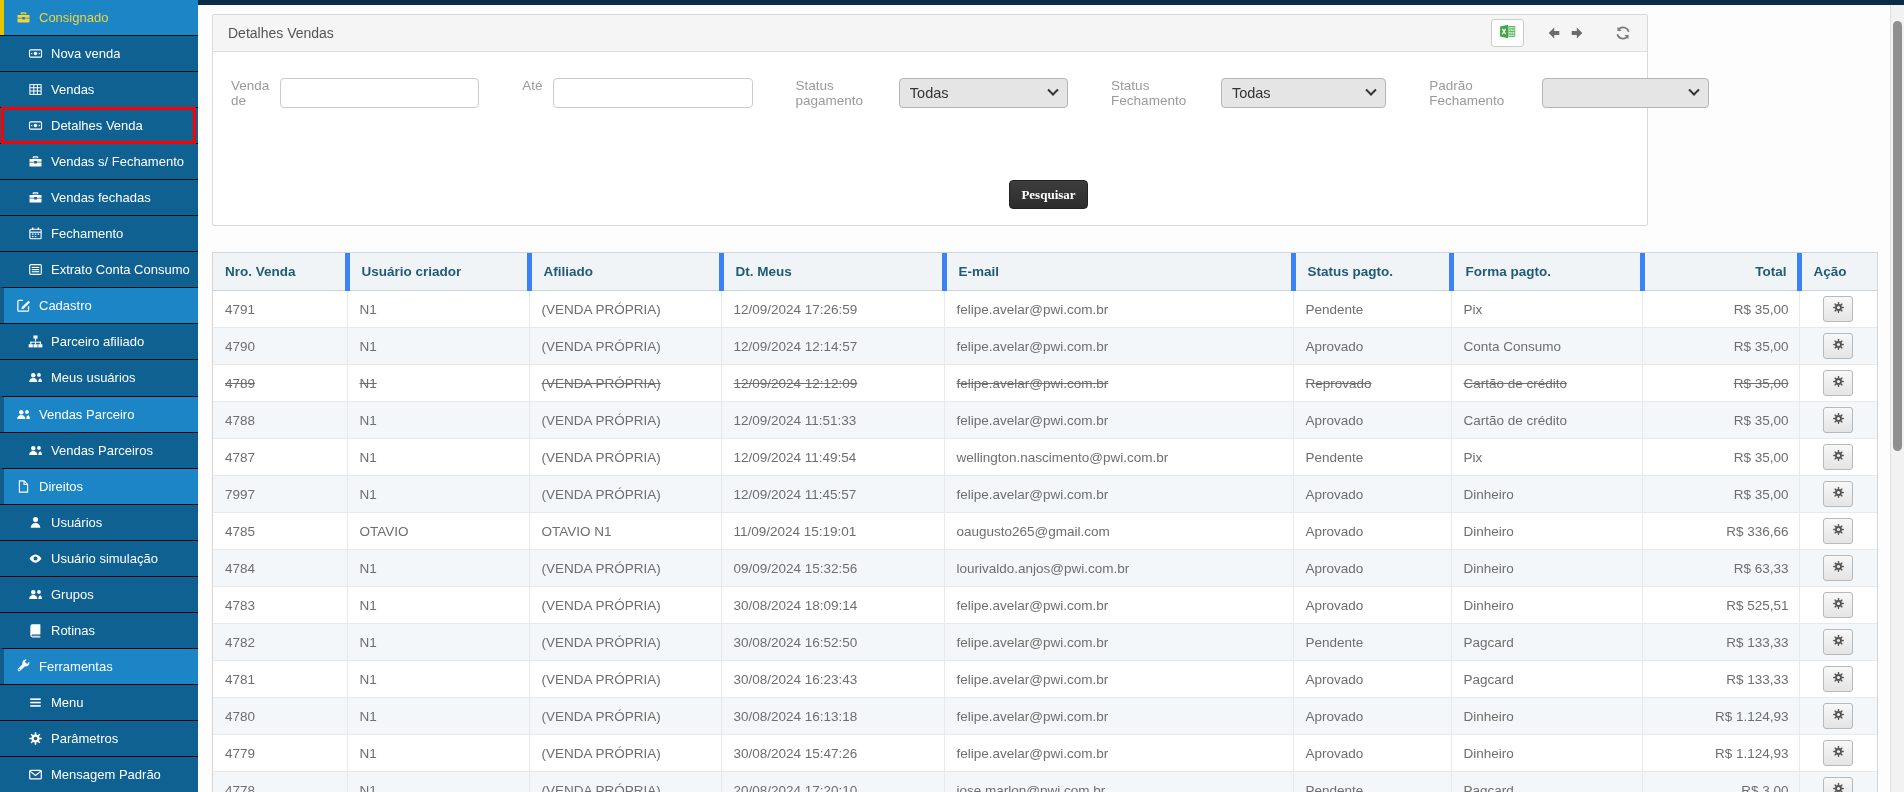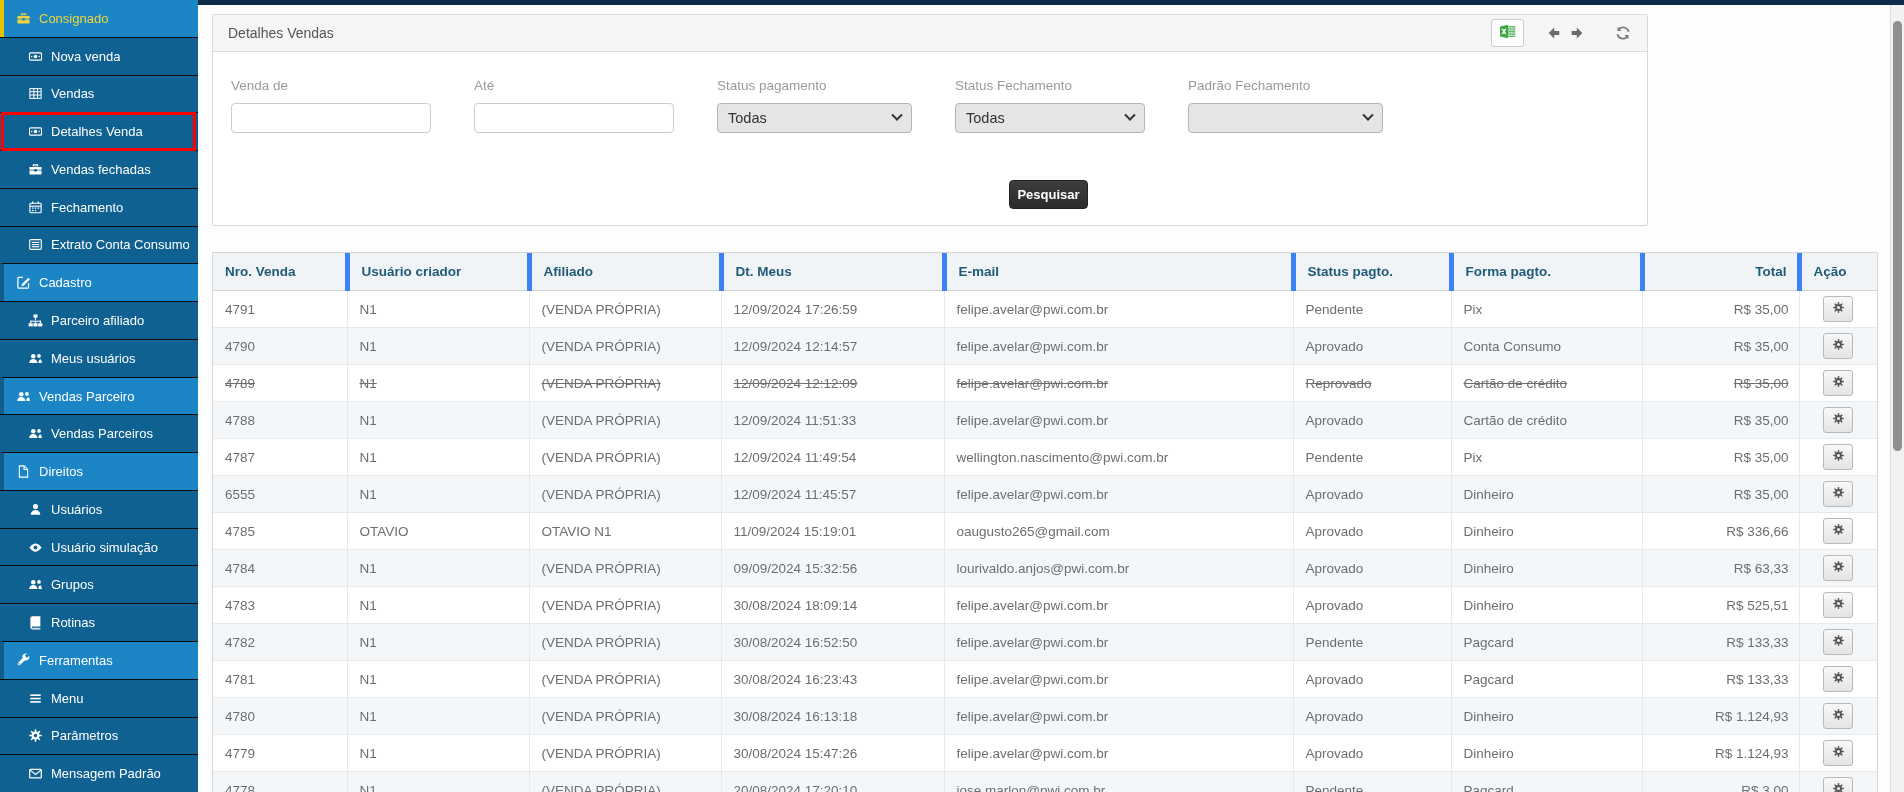--- a/index.html
+++ b/index.html
@@ -36,35 +36,35 @@
   .toolbar { position:absolute; right:10px; top:4px; display:flex; align-items:center; }
   .tool-btn { width:33px; height:28px; background:#fff; border:1px solid #ccc; border-radius:3px;
            display:flex; align-items:center; justify-content:center; cursor:pointer; }
   .tool-btn svg { width:17px; height:17px; }
   .nav-arrows { display:flex; gap:7px; margin-left:22px; }
   .nav-arrows span { width:16px; height:16px; display:inline-flex; cursor:pointer; }
   .nav-arrows svg, .refresh svg { width:16px; height:16px; }
   .refresh { margin-left:30px; margin-right:6px; width:16px; height:16px; display:inline-flex; cursor:pointer; }
 
   .filters { display:flex; padding:26px 0 0 18px; gap:43px; }
-  .fgroup { display:flex; flex-direction:column; gap:10px; }
+  .fgroup { display:flex; flex-direction:row; gap:10px; }
   .fgroup .flabel { color:#9a9a9a; font-size:13.5px; }
   .ftext { width:200px; height:30px; border:1px solid #ccc; border-radius:4px;
            font-size:14px; color:#333; padding:0 8px; font-family:"Liberation Sans",sans-serif; }
   .fselect { width:195px; height:30px; border:1px solid #b5b5b5; border-radius:4px; background:#e5e5e5;
            font-size:14.5px; color:#333; padding:0 10px; display:flex; align-items:center;
            justify-content:space-between; cursor:pointer; }
   .fselect .chev { width:8px; height:8px; border-right:2px solid #333; border-bottom:2px solid #333;
            transform:rotate(45deg) translate(-2px,-2px); }
   .fgroup.w190 .fselect { width:190px; }
 
   .search-btn { position:absolute; left:796px; top:165px; width:79px; height:29px;
            background:#343434; background:linear-gradient(#3d3d3d,#2c2c2c);
            color:#fff; font-weight:bold; font-size:13px; border:1px solid #222; border-radius:4px;
-           cursor:pointer; font-family:Liberation Sans, sans-serif; }
+           cursor:pointer; font-family:Liberation Serif, serif; }
 
   
   .tablewrap { position:absolute; left:212px; top:252px; width:1666px; background:#fff;
            border:1px solid #d5d5d5; }
   table { width:100%; border-collapse:collapse; table-layout:fixed; }
   th { text-align:left; padding:11px 10px 11px 12px; color:#1f5b76; font-size:13.5px; font-weight:bold;
        background:#f1f4f6; border-right:5px solid #3b82f6; border-bottom:1px solid #cfd4d8;
        white-space:nowrap; overflow:hidden; }
   td { padding:10px 10px 10px 12px; font-size:13.5px; color:#6e6e6e;
        border-right:1px solid #e9e9e9; border-bottom:1px solid #e9e9e9;
@@ -122,20 +122,32 @@
     <div class="sb-item annotated">
       <span class="sb-icon">
         <svg viewBox="0 0 16 16">
           <rect x="1.6" y="4.1" width="12.8" height="7.8" rx="1" fill="none" stroke="#fff" stroke-width="1.2"></rect>
           <circle cx="8" cy="8" r="1.9" fill="#fff"></circle>
           <rect x="3.3" y="7.3" width="1.3" height="1.4" fill="#fff"></rect>
           <rect x="11.4" y="7.3" width="1.3" height="1.4" fill="#fff"></rect>
         </svg>
       </span>
       <span class="sb-label">Detalhes Venda</span>
+    </div>
+    <div class="sb-item">
+      <span class="sb-icon">
+        <svg viewBox="0 0 16 16">
+          <g fill="#fff">
+            <path fill-rule="evenodd" d="M6 2.4h4a1 1 0 0 1 1 1v1.2H5V3.4a1 1 0 0 1 1-1zm.5 1v.7h3v-.7z"></path>
+            <path d="M1.6 5.2h12.8v3H9.4v-.8H6.6v.8H1.6z"></path>
+            <path d="M1.6 9.1h5v1h2.8v-1h5v3.3a1 1 0 0 1-1 1H2.6a1 1 0 0 1-1-1z"></path>
+          </g>
+        </svg>
+      </span>
+      <span class="sb-label">Vendas s/ Fechamento</span>
     </div>
     <div class="sb-item">
       <span class="sb-icon">
         <svg viewBox="0 0 16 16">
           <g fill="#fff">
             <path fill-rule="evenodd" d="M6 2.4h4a1 1 0 0 1 1 1v1.2H5V3.4a1 1 0 0 1 1-1zm.5 1v.7h3v-.7z"></path>
             <path d="M1.6 5.2h12.8v3H9.4v-.8H6.6v.8H1.6z"></path>
             <path d="M1.6 9.1h5v1h2.8v-1h5v3.3a1 1 0 0 1-1 1H2.6a1 1 0 0 1-1-1z"></path>
           </g>
         </svg>
@@ -547,21 +559,21 @@
                   <rect x="7.15" y="1.3" width="1.7" height="3.1" rx=".6" fill="#555" transform="rotate(135 8 8)"></rect>
                   <rect x="7.15" y="1.3" width="1.7" height="3.1" rx=".6" fill="#555" transform="rotate(180 8 8)"></rect>
                   <rect x="7.15" y="1.3" width="1.7" height="3.1" rx=".6" fill="#555" transform="rotate(225 8 8)"></rect>
                   <rect x="7.15" y="1.3" width="1.7" height="3.1" rx=".6" fill="#555" transform="rotate(270 8 8)"></rect>
                   <rect x="7.15" y="1.3" width="1.7" height="3.1" rx=".6" fill="#555" transform="rotate(315 8 8)"></rect>
                   <circle cx="8" cy="8" r="3.1" fill="none" stroke="#555" stroke-width="2.3"></circle>
                 </svg></span>
             </span></td>
         </tr>
         <tr class="shade">
-          <td>6555</td>
+          <td>7997</td>
           <td>N1</td>
           <td>(VENDA PRÓPRIA)</td>
           <td>12/09/2024 11:45:57</td>
           <td>felipe.avelar@pwi.com.br</td>
           <td>Aprovado</td>
           <td>Dinheiro</td>
           <td class="num">R$ 35,00</td>
           <td class="action"><span class="gear-btn">
               <span><svg viewBox="0 0 16 16">
                   <rect x="7.15" y="1.3" width="1.7" height="3.1" rx=".6" fill="#555" transform="rotate(0 8 8)"></rect>

